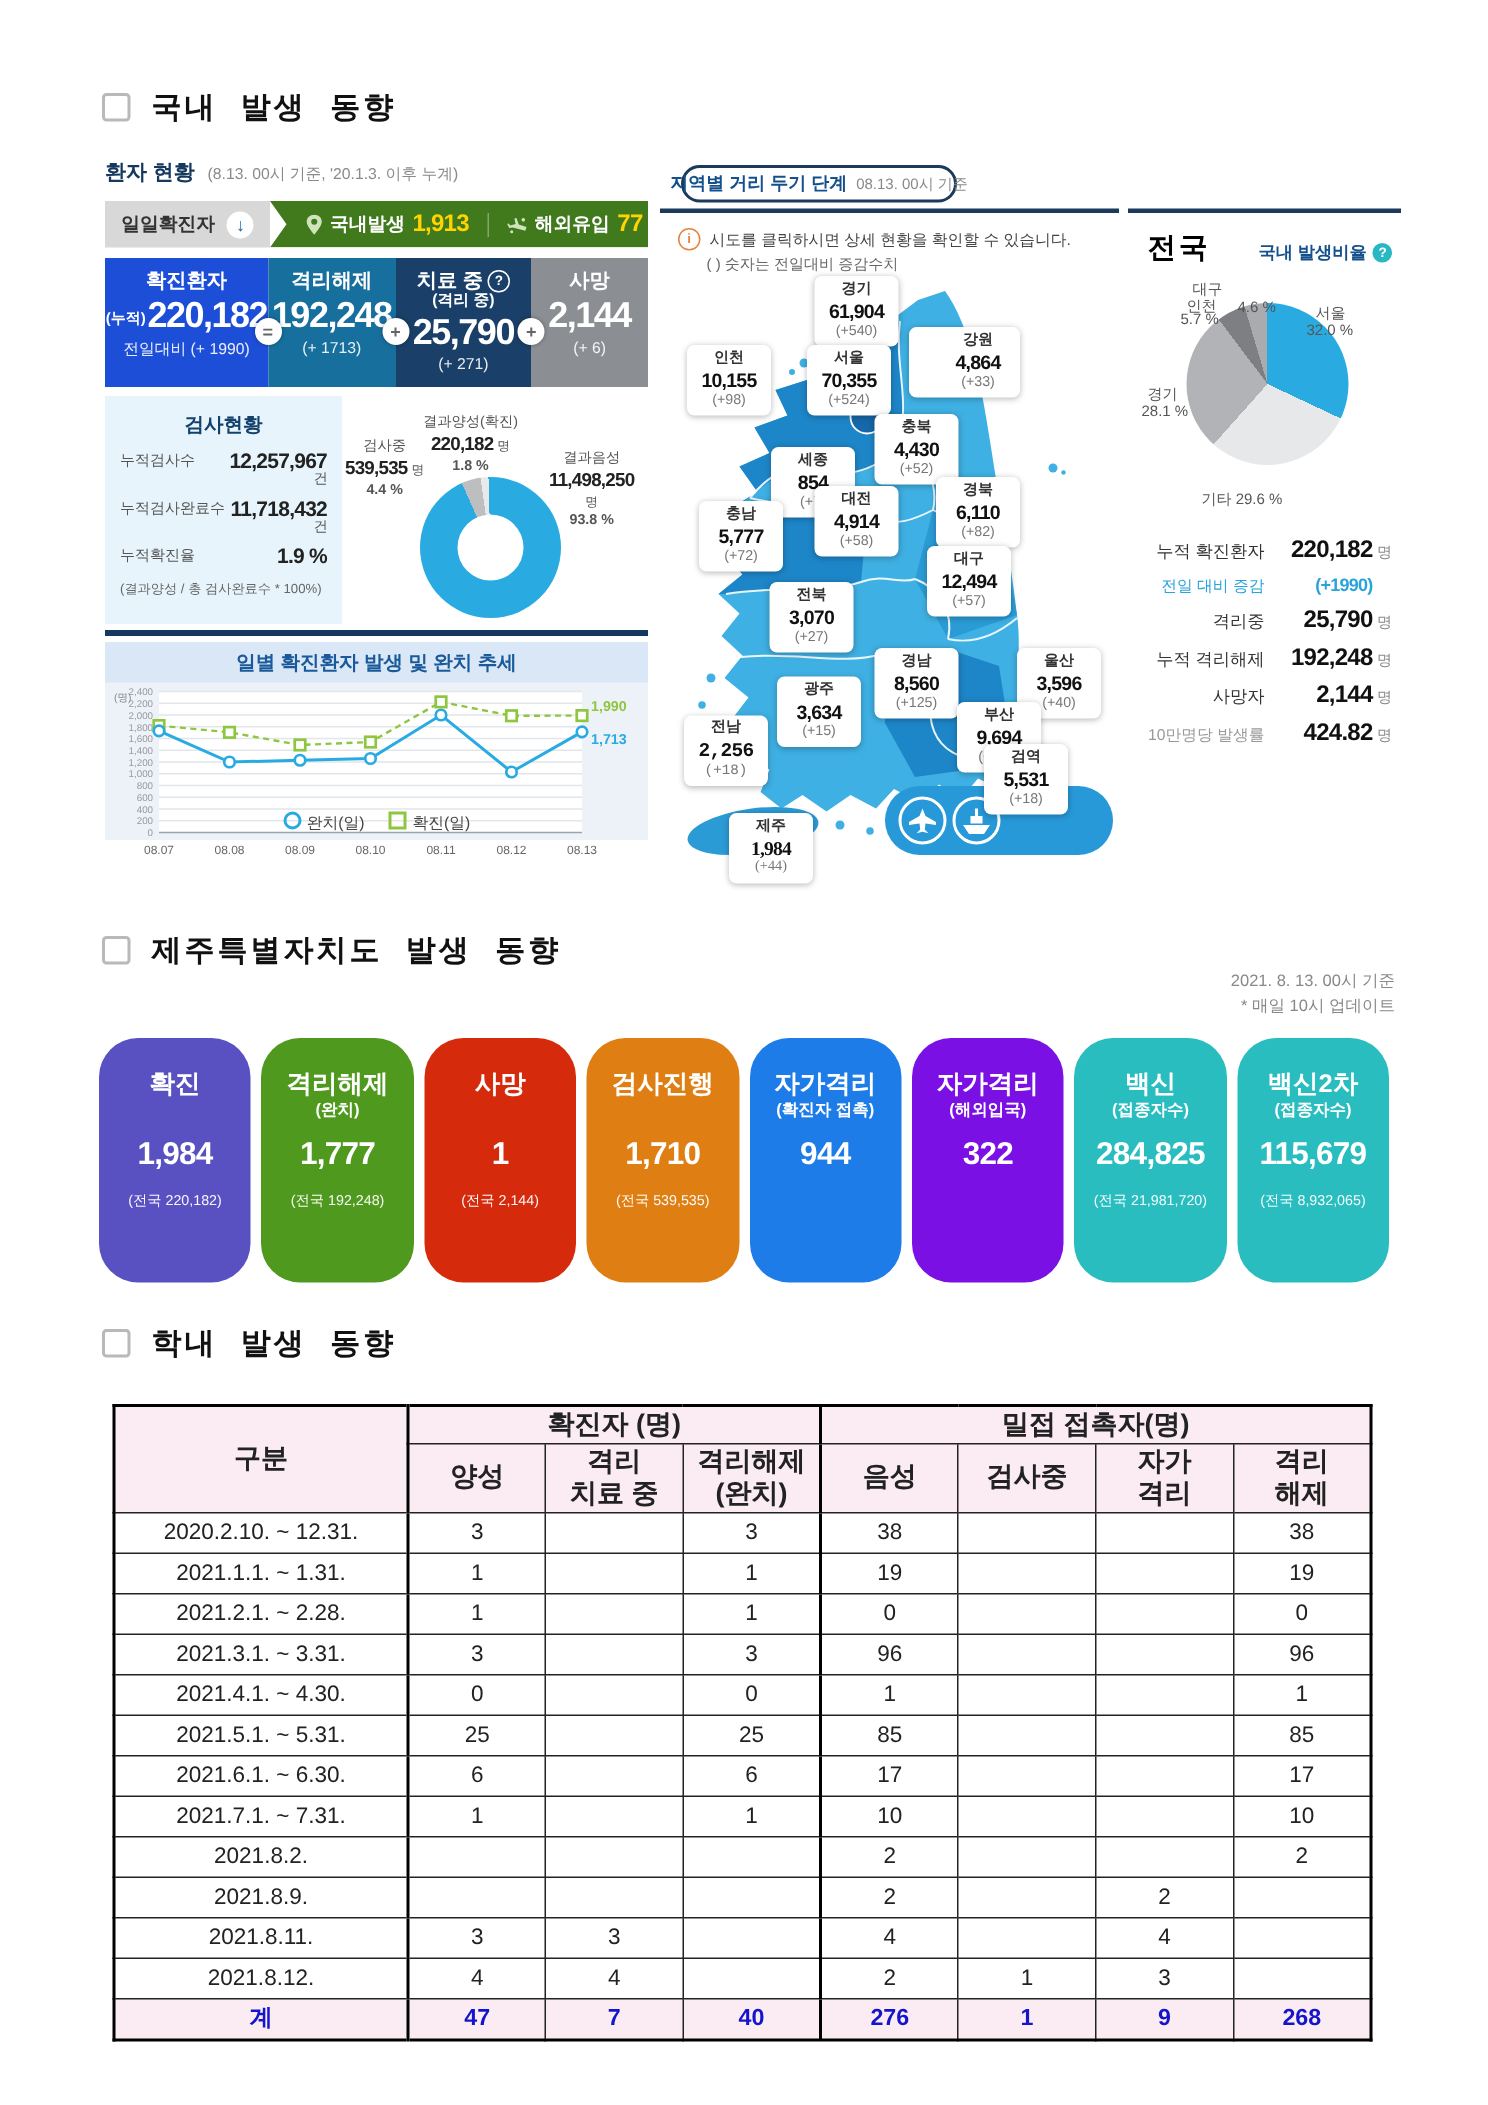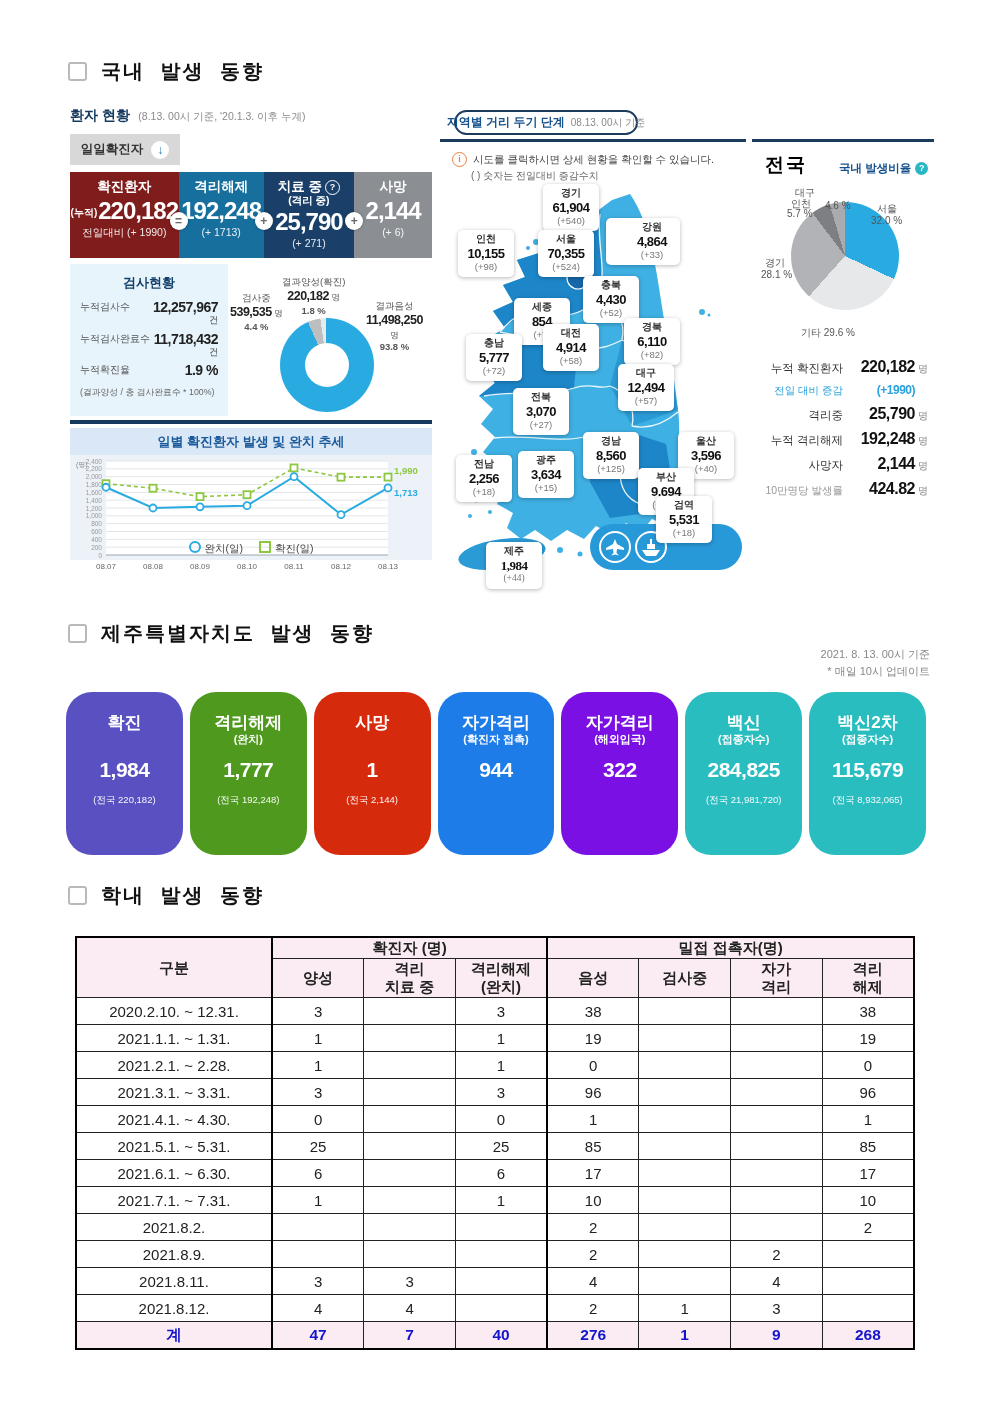--- a/index.html
+++ b/index.html
@@ -99,21 +99,21 @@
   .card-head{position:absolute;top:22px;width:100%}
   .card-label{font-size:17px;font-weight:bold;line-height:1.05}
   .card-sub{font-size:11px;font-weight:bold}
   .card-val{position:absolute;top:66px;width:100%;font-size:21px;font-weight:bold;letter-spacing:-0.5px}
   .card-note{position:absolute;top:102px;width:100%;font-size:9.5px;color:rgba(255,255,255,.95)}
 
   
   #school-table{position:absolute;left:75px;top:936px;border-collapse:collapse;font-size:15px;color:#222;
                 table-layout:fixed;width:840px;border:2px solid #000}
   #school-table th,#school-table td{border:1px solid #222;text-align:center;padding:1px 2px}
-  #school-table th{background:#fbecf3;font-weight:bold;font-size:15px;line-height:1.2}
+  #school-table th{background:#fbecf3;font-weight:bold;font-size:18px;line-height:1.2}
   #school-table td{height:24px}
   #school-table .sep-r{border-right:2px solid #000}
   #school-table .c1{width:190px}
   #school-table tr.total td{background:#fbecf3;color:#1414cc;font-weight:bold;font-size:15.5px}
 </style>
 </head>
 <body>
 
 <div class="sec-title" style="left:68px;top:58px">
   <span class="sec-box"></span>
@@ -123,23 +123,42 @@
 <div id="panel-left">
   <div class="ph-head">
     <span class="ph-title">환자 현황</span>
     <span class="ph-sub">(8.13. 00시 기준, '20.1.3. 이후 누계)</span>
   </div>
   <div class="daily">
     <div class="daily-label">
       <span>일일확진자</span>
       <span class="daily-arrow">↓</span>
     </div>
+    <div class="daily-green">
+      <span class="gicon">
+        <svg width="11" height="14" viewBox="0 0 12 15">
+            <path fill="#cfe4bd" d="M6 0C2.7 0 .5 2.2.5 5.2c0 3.3 5.5 9.3 5.5 9.3s5.5-6 5.5-9.3C11.5 2.2 9.3 0 6 0zm0 7.4A2.2 2.2 0 1 1 6 3a2.2 2.2 0 0 1 0 4.4z"></path>
+          </svg>
+      </span>
+      <span>국내발생</span>
+      <span class="gv">1,913</span>
+      <span class="gdiv"></span>
+      <span class="gicon">
+        <svg width="14" height="12" viewBox="0 0 16 14">
+            <path fill="#cfe4bd" d="M15 8.5 9 6.7 7.2 1.6 5.6 2l.9 4.3-4.2 1L1.2 5.8 0 6.3l1.6 3 2.6-.4 9.9 2.6z"></path>
+            <circle fill="#cfe4bd" cx="12.5" cy="3" r="1.4"></circle>
+            <circle fill="#cfe4bd" cx="3.5" cy="12.3" r="1.2"></circle>
+          </svg>
+      </span>
+      <span>해외유입</span>
+      <span class="gv">77</span>
+    </div>
   </div>
   <div class="stat-row" id="stat-row">
-      <div class="sbox" style="background: #7f1d1d;">
+      <div class="sbox" style="background: #1d4ed8;">
         <div class="sbox-label">확진환자</div>
         <div class="sbox-val"><span class="pre">(누적)</span>220,182</div>
         <div class="sbox-delta">전일대비 (+ 1990)</div>
       </div>
       <div class="sbox" style="background: rgb(23, 111, 158);">
         <div class="sbox-label">격리해제</div>
         <div class="sbox-val">192,248</div>
         <div class="sbox-delta">(+ 1713)</div>
       </div>
       <div class="sbox" style="background: rgb(26, 64, 105);">
@@ -392,21 +411,21 @@
       <div class="rlabel" style="left: 238px; top: 286px;">
         <div class="rname">울산</div>
         <div class="rvalue">3,596</div>
         <div class="rdelta">(+40)</div>
       </div>
       <div class="rlabel" style="left: 78px; top: 305px;">
         <div class="rname">광주</div>
         <div class="rvalue">3,634</div>
         <div class="rdelta">(+15)</div>
       </div>
-      <div class="rlabel" style="left: 16px; top: 309px;">
+      <div class="rlabel" style="left: 16px; top: 331px; font-family: Liberation Mono, monospace;">
         <div class="rname">전남</div>
         <div class="rvalue">2,256</div>
         <div class="rdelta">(+18)</div>
       </div>
       <div class="rlabel" style="left: 198px; top: 322px;">
         <div class="rname">부산</div>
         <div class="rvalue">9,694</div>
         <div class="rdelta">(+180)</div>
       </div>
       <div class="rlabel" style="left: 46px; top: 396px; font-family: Liberation Serif, serif;">
@@ -498,20 +517,27 @@
       <div class="card-val">1,777</div>
       <div class="card-note">(전국 192,248)</div>
     </div>
     <div class="card" style="background: rgb(214, 42, 13);">
       <div class="card-head">
         <div class="card-label">사망</div>
       </div>
       <div class="card-val">1</div>
       <div class="card-note">(전국 2,144)</div>
     </div>
+    <div class="card" style="background: rgb(223, 127, 19);">
+      <div class="card-head">
+        <div class="card-label">검사진행</div>
+      </div>
+      <div class="card-val">1,710</div>
+      <div class="card-note">(전국 539,535)</div>
+    </div>
     <div class="card" style="background: rgb(30, 124, 233);">
       <div class="card-head">
         <div class="card-label">자가격리</div>
         <div class="card-sub">(확진자 접촉)</div>
       </div>
       <div class="card-val">944</div>
     </div>
     <div class="card" style="background: rgb(123, 16, 228);">
       <div class="card-head">
         <div class="card-label">자가격리</div>

